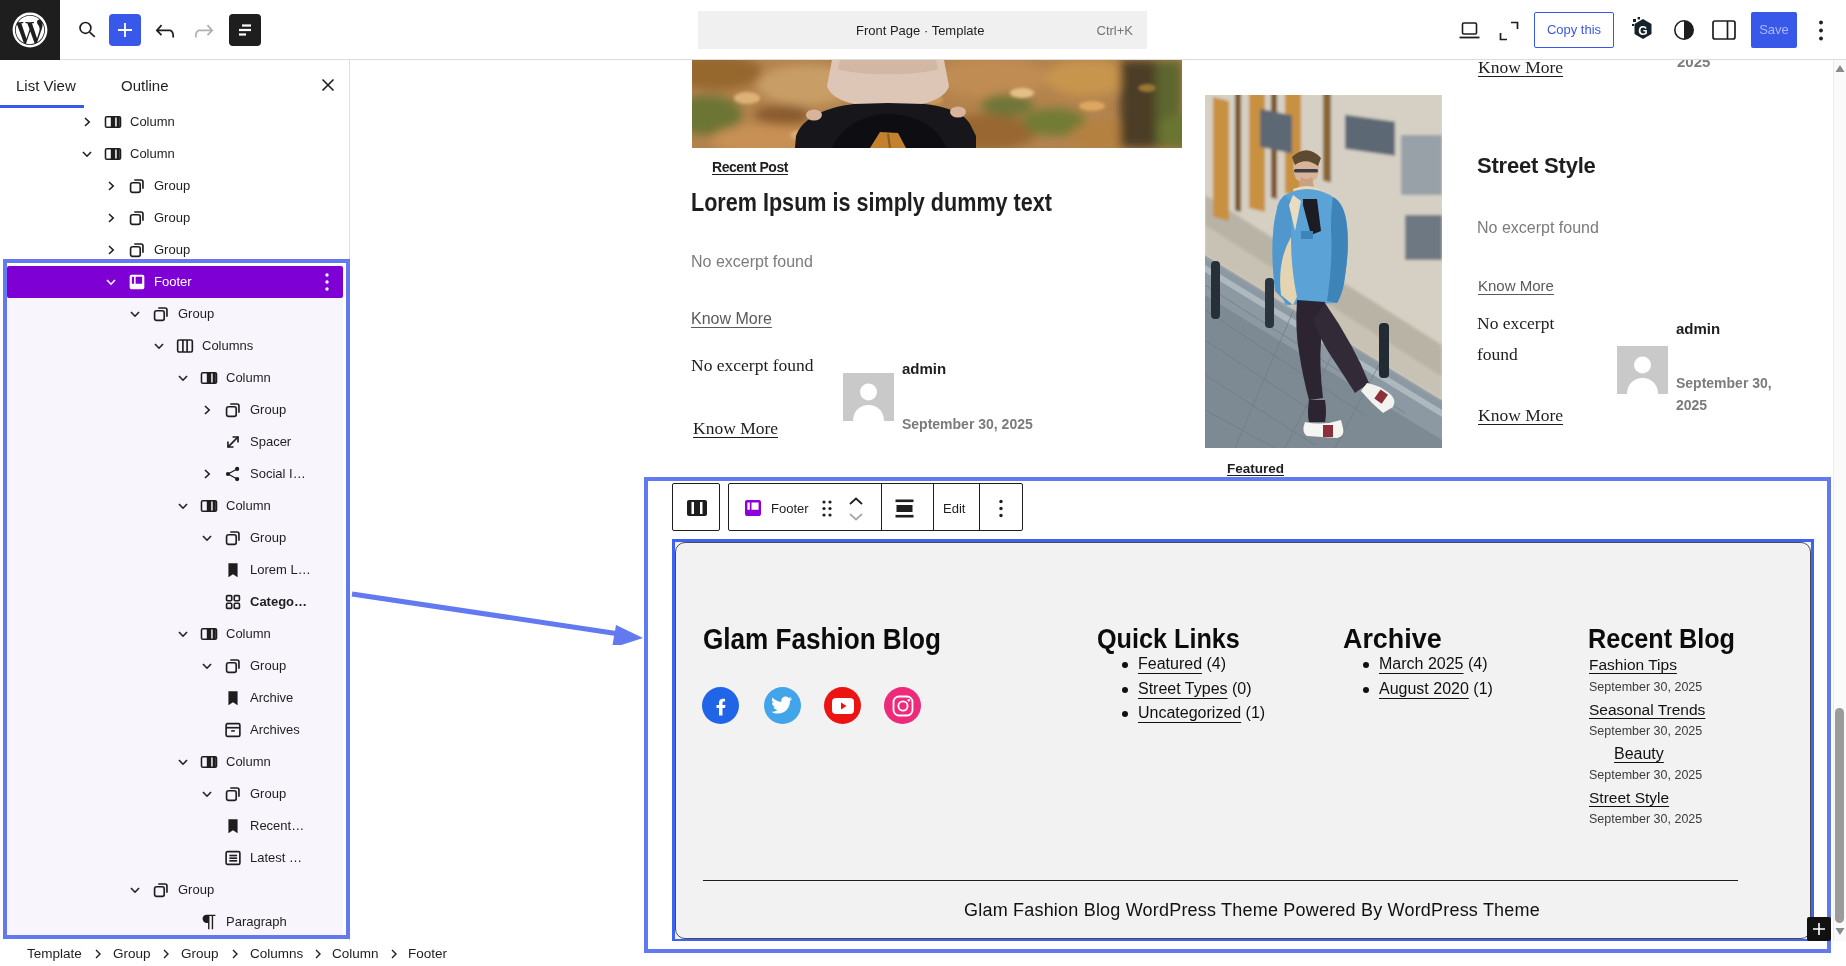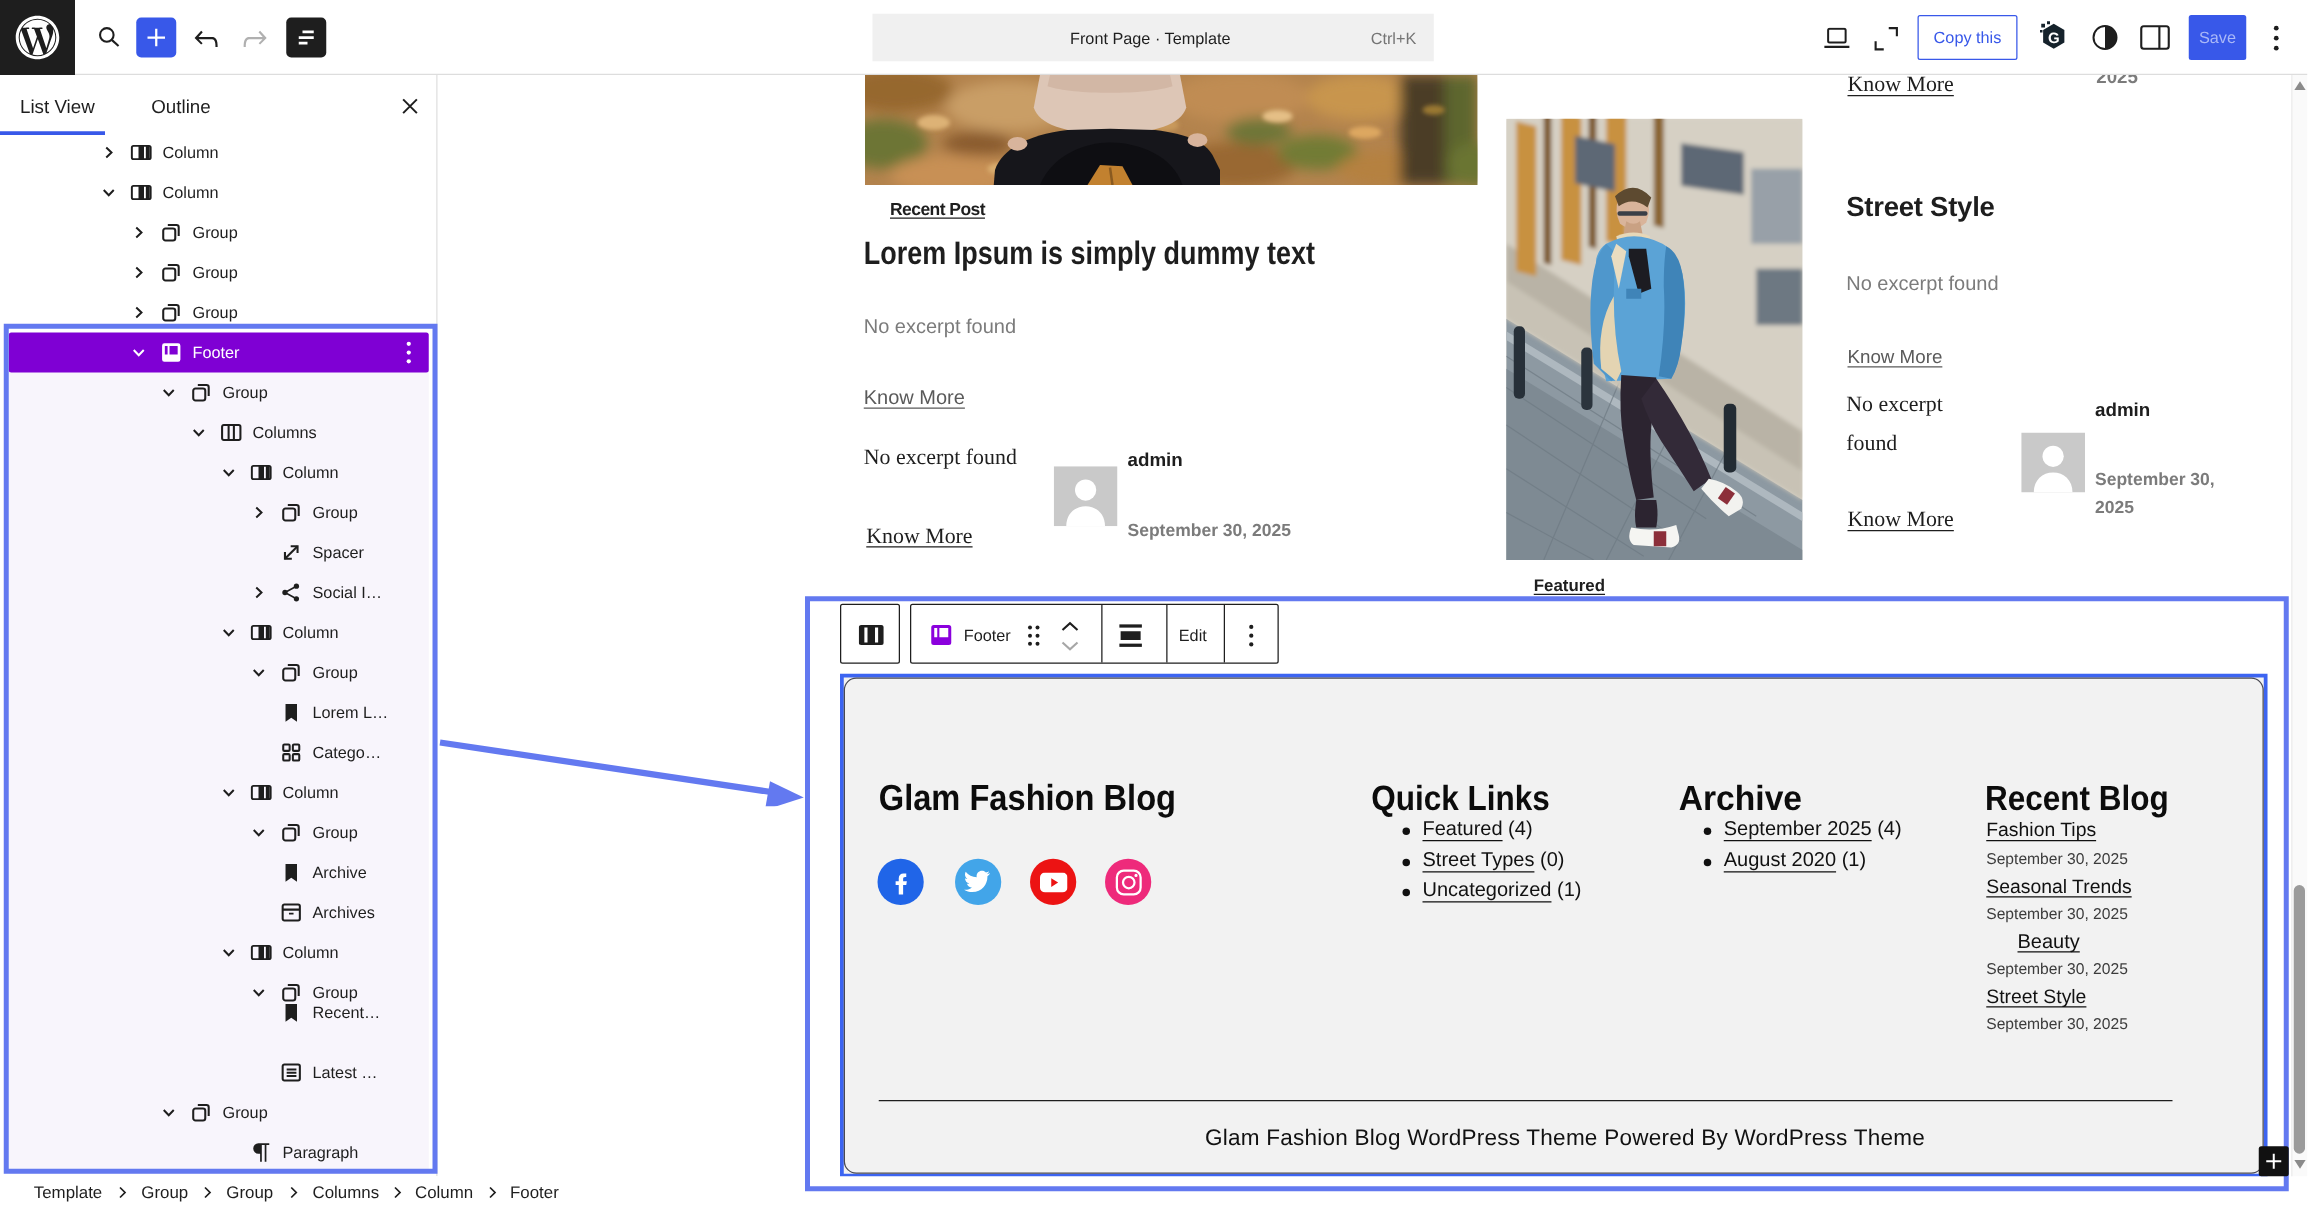--- a/index.html
+++ b/index.html
@@ -317,21 +317,21 @@
 <span class="rlabel" style="left:243px">Group</span>
 </div>
 <div class="row" style="top:494px;">
 <span style="position:absolute;left:215px;top:5px">
           <svg width="22" height="22" viewBox="0 0 24 24" fill="#1e1e1e">
             <path d="M7 4.5h10V20l-5-3.4L7 20z"></path>
           </svg>
         </span>
 <span class="rlabel" style="left:243px">Lorem L…</span>
 </div>
-<div class="row" style="top:526px;">
+<div class="row" style="top:526px;font-weight:bold;">
 <span style="position:absolute;left:215px;top:5px">
           <svg width="22" height="22" viewBox="0 0 24 24" fill="none" stroke="#1e1e1e" stroke-width="1.8">
             <rect x="5" y="5" width="5.6" height="5.6" rx="1"></rect>
             <rect x="13.4" y="5" width="5.6" height="5.6" rx="1"></rect>
             <rect x="5" y="13.4" width="5.6" height="5.6" rx="1"></rect>
             <rect x="13.4" y="13.4" width="5.6" height="5.6" rx="1"></rect>
           </svg>
         </span>
 <span class="rlabel" style="left:243px">Catego…</span>
 </div>
@@ -404,21 +404,21 @@
           </svg>
         </span>
 <span style="position:absolute;left:215px;top:5px">
           <svg width="22" height="22" viewBox="0 0 24 24" fill="none" stroke="#1e1e1e" stroke-width="1.8">
             <rect x="5" y="8.5" width="10.5" height="10.5" rx="2"></rect>
             <path d="M9 5.5 h7.5 a2 2 0 0 1 2 2 V15"></path>
           </svg>
         </span>
 <span class="rlabel" style="left:243px">Group</span>
 </div>
-<div class="row" style="top:734px;">
+<div class="row" style="top:750px;">
 <span style="position:absolute;left:215px;top:5px">
           <svg width="22" height="22" viewBox="0 0 24 24" fill="#1e1e1e">
             <path d="M7 4.5h10V20l-5-3.4L7 20z"></path>
           </svg>
         </span>
 <span class="rlabel" style="left:243px">Recent…</span>
 </div>
 <div class="row" style="top:782px;">
 <span style="position:absolute;left:215px;top:5px">
           <svg width="22" height="22" viewBox="0 0 24 24" fill="none" stroke="#1e1e1e" stroke-width="1.8">
@@ -675,21 +675,21 @@
           <circle cx="16.8" cy="5.3" r="1.25" fill="#fff" stroke="none"></circle>
         </svg>
       </div>
 <div style="position:absolute;left:446px;top:119px;width:6px;height:6px;border-radius:50%;background:#111"></div>
       <div style="position:absolute;left:462px;top:112px;font-size:16px;color:#111;white-space:nowrap"><u style="text-underline-offset:3.5px">Featured</u> (4)</div>
 <div style="position:absolute;left:446px;top:144px;width:6px;height:6px;border-radius:50%;background:#111"></div>
       <div style="position:absolute;left:462px;top:137px;font-size:16px;color:#111;white-space:nowrap"><u style="text-underline-offset:3.5px">Street Types</u> (0)</div>
 <div style="position:absolute;left:446px;top:168px;width:6px;height:6px;border-radius:50%;background:#111"></div>
       <div style="position:absolute;left:462px;top:161px;font-size:16px;color:#111;white-space:nowrap"><u style="text-underline-offset:3.5px">Uncategorized</u> (1)</div>
 <div style="position:absolute;left:687px;top:119px;width:6px;height:6px;border-radius:50%;background:#111"></div>
-      <div style="position:absolute;left:703px;top:112px;font-size:16px;color:#111;white-space:nowrap"><u style="text-underline-offset:3.5px">September 2025</u> (4)</div>
+      <div style="position:absolute;left:703px;top:112px;font-size:16px;color:#111;white-space:nowrap"><u style="text-underline-offset:3.5px">March 2025</u> (4)</div>
 <div style="position:absolute;left:687px;top:144px;width:6px;height:6px;border-radius:50%;background:#111"></div>
       <div style="position:absolute;left:703px;top:137px;font-size:16px;color:#111;white-space:nowrap"><u style="text-underline-offset:3.5px">August 2020</u> (1)</div>
 <div style="position:absolute;left:913px;top:113px;font-size:15.5px;color:#111;white-space:nowrap"><u style="text-underline-offset:3px">Fashion Tips</u></div>
 <div style="position:absolute;left:913px;top:158px;font-size:15.5px;color:#111;white-space:nowrap"><u style="text-underline-offset:3px">Seasonal Trends</u></div>
 <div style="position:absolute;left:938px;top:202px;font-size:16px;color:#111;white-space:nowrap"><u style="text-underline-offset:3px">Beauty</u></div>
 <div style="position:absolute;left:913px;top:246px;font-size:15.5px;color:#111;white-space:nowrap"><u style="text-underline-offset:3px">Street Style</u></div>
 <div style="position:absolute;left:913px;top:137px;font-size:12.5px;color:#3c3c3c;white-space:nowrap">September 30, 2025</div>
 <div style="position:absolute;left:913px;top:181px;font-size:12.5px;color:#3c3c3c;white-space:nowrap">September 30, 2025</div>
 <div style="position:absolute;left:913px;top:225px;font-size:12.5px;color:#3c3c3c;white-space:nowrap">September 30, 2025</div>
 <div style="position:absolute;left:913px;top:269px;font-size:12.5px;color:#3c3c3c;white-space:nowrap">September 30, 2025</div>

